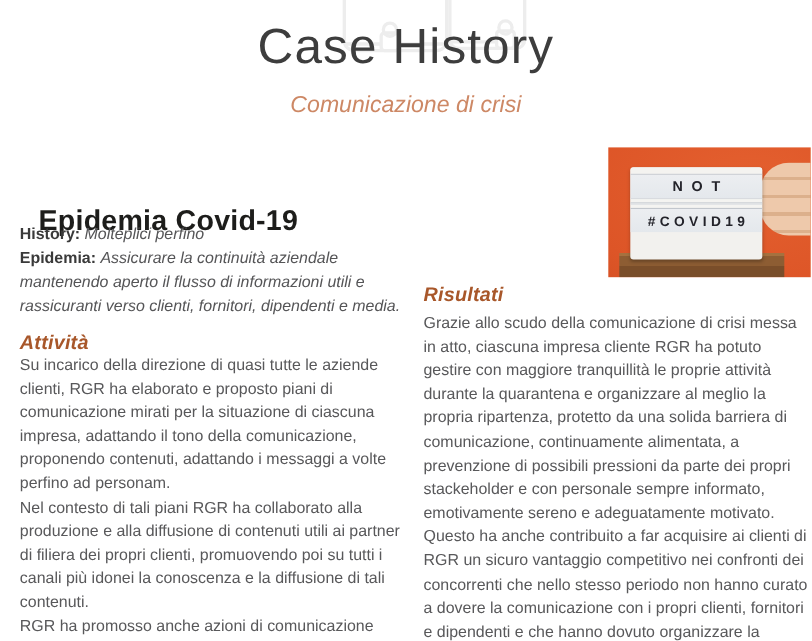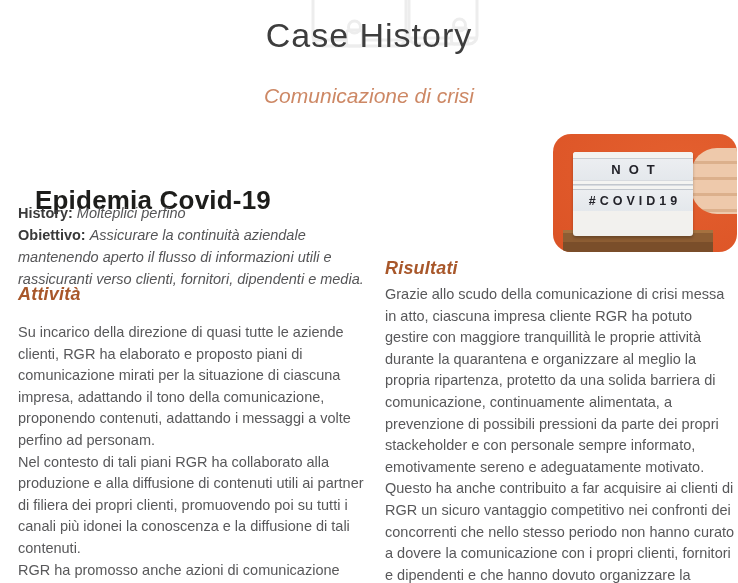--- a/index.html
+++ b/index.html
@@ -9,21 +9,21 @@
     background:#ffffff;
     overflow:hidden;
     font-family:"Liberation Sans", sans-serif;
   }
 
   
   .bg-icons{position:absolute;left:305px;top:-26px;width:180px;height:78px;}
   .page-title{
     position:absolute;left:0;top:16px;width:738px;
     margin:0;text-align:center;
-    font-size:34px;font-weight:300;letter-spacing:1px;
+    font-size:45px;font-weight:300;letter-spacing:1px;
     color:#3d3d3d;
   }
   .page-subtitle{
     position:absolute;left:0;top:84px;width:738px;
     margin:0;text-align:center;
     font-size:21px;font-style:italic;font-weight:300;
     color:#cd8865;
   }
 
   
@@ -36,37 +36,36 @@
     font-size:14.5px;line-height:22px;color:#555557;
   }
   .case-meta b{color:#3a3a3a;font-style:normal;}
   .case-meta i{font-style:italic;}
 
   .sec-heading{
     position:absolute;margin:0;
     font-size:18px;font-weight:700;font-style:italic;
     color:#a8572a;letter-spacing:0.2px;text-align:center;
   }
-  .sec-heading.attivita{left:18px;top:284px;}
+  .sec-heading.attivita{left:18px;top:301px;}
   .sec-heading.risultati{left:385px;top:258px;}
 
   .body-text{
     position:absolute;margin:0;width:353px;
     font-size:14.5px;line-height:21.6px;color:#58585a;
     white-space:pre-line;
   }
   .body-text.attivita{left:18px;top:322px;}
   .body-text.risultati{left:385px;top:284px;}
 
   
   .photo{
     position:absolute;left:553px;top:134px;width:184px;height:118px;
     background:radial-gradient(120% 120% at 70% 30%, #e4602f 0%, #dd5527 70%, #d04e22 100%);
     overflow:hidden;
-    border-radius:18px;
   }
   .stool{
     position:absolute;left:10px;top:96px;width:150px;height:22px;
     background:linear-gradient(180deg,#a5713f 0,#a5713f 3px,#8d5d33 3px,#8d5d33 12px,#7a4e2a 12px);
   }
   .arm{
     position:absolute;right:0;top:14px;width:46px;height:66px;
     background:repeating-linear-gradient(180deg,#eec9ab 0 13px,#dcb08c 13px 16px);
     border-radius:26px 0 0 26px;
   }
@@ -109,21 +108,21 @@
 
     <circle cx="154.5" cy="51" r="6"></circle>
     <rect x="146.5" y="54" width="16" height="16" rx="3"></rect>
   </svg>
 
   <h1 class="page-title">Case History</h1>
   <p class="page-subtitle">Comunicazione di crisi</p>
 
   <h2 class="case-title">Epidemia Covid-19</h2>
 
-  <p class="case-meta"><b>History:</b> <i>Molteplici perfino</i><br><b>Obiettivo:</b> <i>Assicurare la continuità aziendale mantenendo aperto il flusso di informazioni utili e rassicuranti verso clienti, fornitori, dipendenti e media.</i></p>
+  <p class="case-meta"><b>History:</b> <i>Molteplici perfino</i><br><b>Epidemia:</b> <i>Assicurare la continuità aziendale mantenendo aperto il flusso di informazioni utili e rassicuranti verso clienti, fornitori, dipendenti e media.</i></p>
 
   <h3 class="sec-heading attivita">Attività</h3>
   <p class="body-text attivita">Su incarico della direzione di quasi tutte le aziende clienti, RGR ha elaborato e proposto piani di comunicazione mirati per la situazione di ciascuna impresa, adattando il tono della comunicazione, proponendo contenuti, adattando i messaggi a volte perfino ad personam.
 Nel contesto di tali piani RGR ha collaborato alla produzione e alla diffusione di contenuti utili ai partner di filiera dei propri clienti, promuovendo poi su tutti i canali più idonei la conoscenza e la diffusione di tali contenuti.
 RGR ha promosso anche azioni di comunicazione mirate ai dipendenti, dando loro informazioni adeguate sulle prospettive di salvaguardia dei propri posti di lavoro.</p>
 
   <div class="photo">
     <div class="stool"></div>
     <div class="arm"></div>
     <div class="lightbox">

